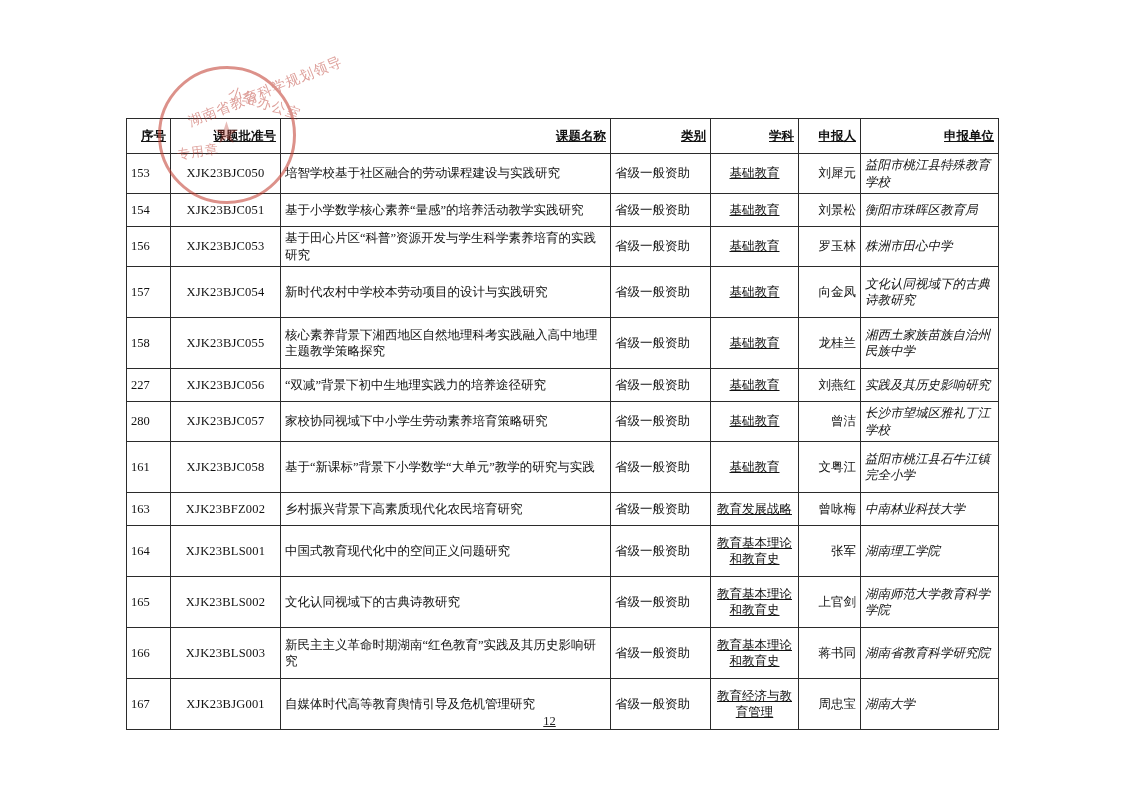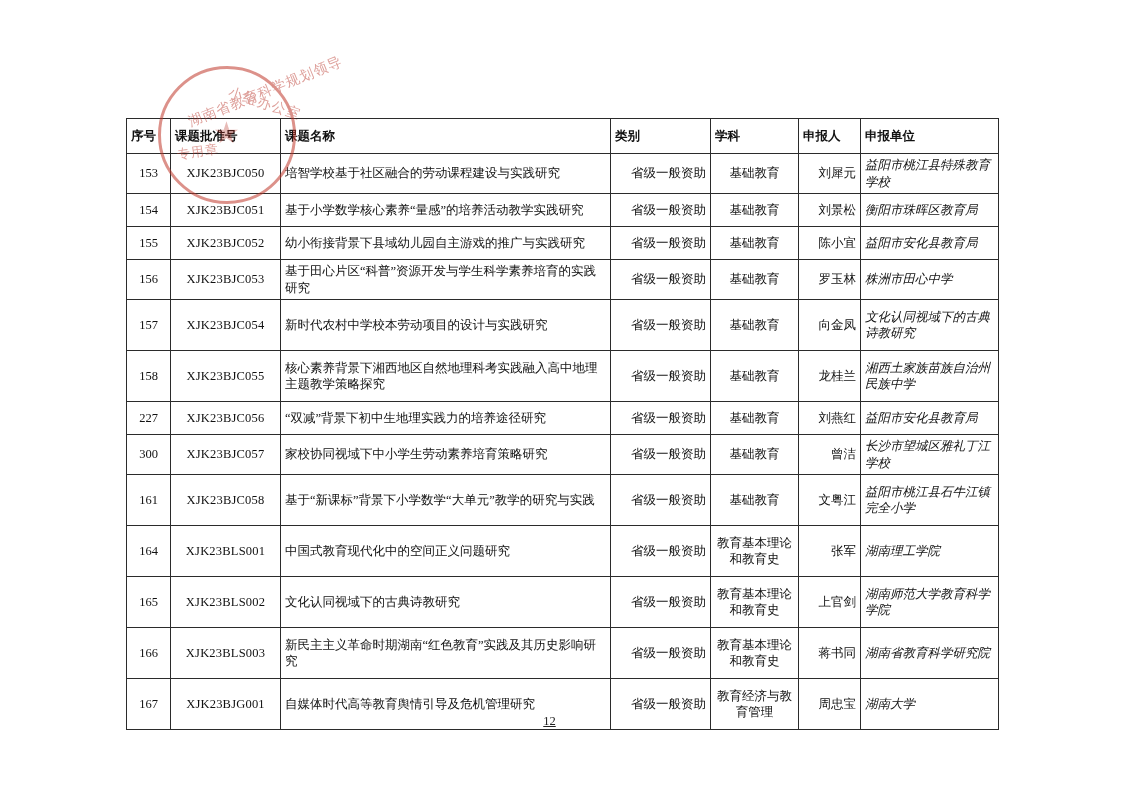--- a/index.html
+++ b/index.html
@@ -76,39 +76,40 @@
   }
   table.doc-table td, table.doc-table th {
     border: 1px solid #2b2b2b;
     padding: 3px 4px;
     font-size: 12.5px;
     line-height: 1.32;
     vertical-align: middle;
     background: transparent;
   }
   thead th {
-    text-align: left;
+    text-align: right;
     font-weight: bold;
     font-size: 13px;
     height: 28px;
+    text-decoration: underline;
   }
   
   col.c-seq   { width: 44px; }
   col.c-code  { width: 110px; }
   col.c-title { width: 330px; }
   col.c-cat   { width: 100px; }
   col.c-subj  { width: 88px; }
   col.c-appl  { width: 62px; }
   col.c-unit  { width: 138px; }
 
-  td.seq   { text-align: center; font-size: 12.5px; }
+  td.seq   { font-size: 12.5px; }
   td.code  { text-align: center; font-size: 12.5px; letter-spacing: 0.2px; }
   td.title { text-align: left; padding-left: 8px; font-size: 12.5px; }
-  td.cat   { text-align: right; font-size: 12.5px; }
-  td.subj  { text-align: center; font-size: 12.5px; }
+  td.cat   { text-align: left; font-size: 12.5px; }
+  td.subj  { text-align: center; font-size: 12.5px; text-decoration: underline; }
   td.appl  { text-align: right; font-size: 12.5px; }
   td.unit  { text-align: left; padding-left: 6px; font-size: 12.5px; font-style: italic; }
 
   tr.row-1line td { height: 26px; }
   tr.row-2line td { height: 44px; }
 
   .page-number {
     position: absolute;
     left: 0;
     top: 714px;
@@ -168,29 +169,20 @@
         <tr class="row-1line">
           <td class="seq">154</td>
           <td class="code">XJK23BJC051</td>
           <td class="title">基于小学数学核心素养“量感”的培养活动教学实践研究</td>
           <td class="cat">省级一般资助</td>
           <td class="subj">基础教育</td>
           <td class="appl">刘景松</td>
           <td class="unit">衡阳市珠晖区教育局</td>
         </tr>
         <tr class="row-1line">
-          <td class="seq">155</td>
-          <td class="code">XJK23BJC052</td>
-          <td class="title">幼小衔接背景下县域幼儿园自主游戏的推广与实践研究</td>
-          <td class="cat">省级一般资助</td>
-          <td class="subj">基础教育</td>
-          <td class="appl">陈小宜</td>
-          <td class="unit">益阳市安化县教育局</td>
-        </tr>
-        <tr class="row-1line">
           <td class="seq">156</td>
           <td class="code">XJK23BJC053</td>
           <td class="title">基于田心片区“科普”资源开发与学生科学素养培育的实践研究</td>
           <td class="cat">省级一般资助</td>
           <td class="subj">基础教育</td>
           <td class="appl">罗玉林</td>
           <td class="unit">株洲市田心中学</td>
         </tr>
         <tr class="row-2line">
           <td class="seq">157</td>
@@ -210,40 +202,49 @@
           <td class="appl">龙桂兰</td>
           <td class="unit">湘西土家族苗族自治州民族中学</td>
         </tr>
         <tr class="row-1line">
           <td class="seq">227</td>
           <td class="code">XJK23BJC056</td>
           <td class="title">“双减”背景下初中生地理实践力的培养途径研究</td>
           <td class="cat">省级一般资助</td>
           <td class="subj">基础教育</td>
           <td class="appl">刘燕红</td>
-          <td class="unit">益阳市安化县教育局</td>
-        </tr>
-        <tr class="row-1line">
-          <td class="seq">300</td>
+          <td class="unit">实践及其历史影响研究</td>
+        </tr>
+        <tr class="row-1line">
+          <td class="seq">280</td>
           <td class="code">XJK23BJC057</td>
           <td class="title">家校协同视域下中小学生劳动素养培育策略研究</td>
           <td class="cat">省级一般资助</td>
           <td class="subj">基础教育</td>
           <td class="appl">曾洁</td>
           <td class="unit">长沙市望城区雅礼丁江学校</td>
         </tr>
         <tr class="row-2line">
           <td class="seq">161</td>
           <td class="code">XJK23BJC058</td>
           <td class="title">基于“新课标”背景下小学数学“大单元”教学的研究与实践</td>
           <td class="cat">省级一般资助</td>
           <td class="subj">基础教育</td>
           <td class="appl">文粤江</td>
           <td class="unit">益阳市桃江县石牛江镇完全小学</td>
         </tr>
+        <tr class="row-1line">
+          <td class="seq">163</td>
+          <td class="code">XJK23BFZ002</td>
+          <td class="title">乡村振兴背景下高素质现代化农民培育研究</td>
+          <td class="cat">省级一般资助</td>
+          <td class="subj">教育发展战略</td>
+          <td class="appl">曾咏梅</td>
+          <td class="unit">中南林业科技大学</td>
+        </tr>
         <tr class="row-2line">
           <td class="seq">164</td>
           <td class="code">XJK23BLS001</td>
           <td class="title">中国式教育现代化中的空间正义问题研究</td>
           <td class="cat">省级一般资助</td>
           <td class="subj">教育基本理论和教育史</td>
           <td class="appl">张军</td>
           <td class="unit">湖南理工学院</td>
         </tr>
         <tr class="row-2line">

